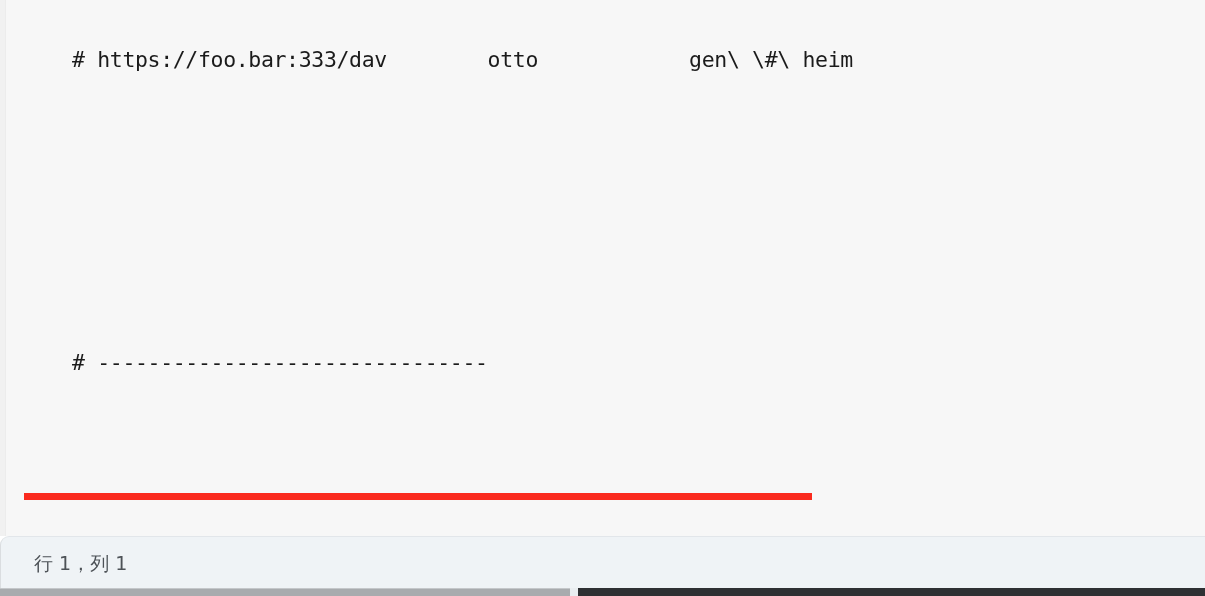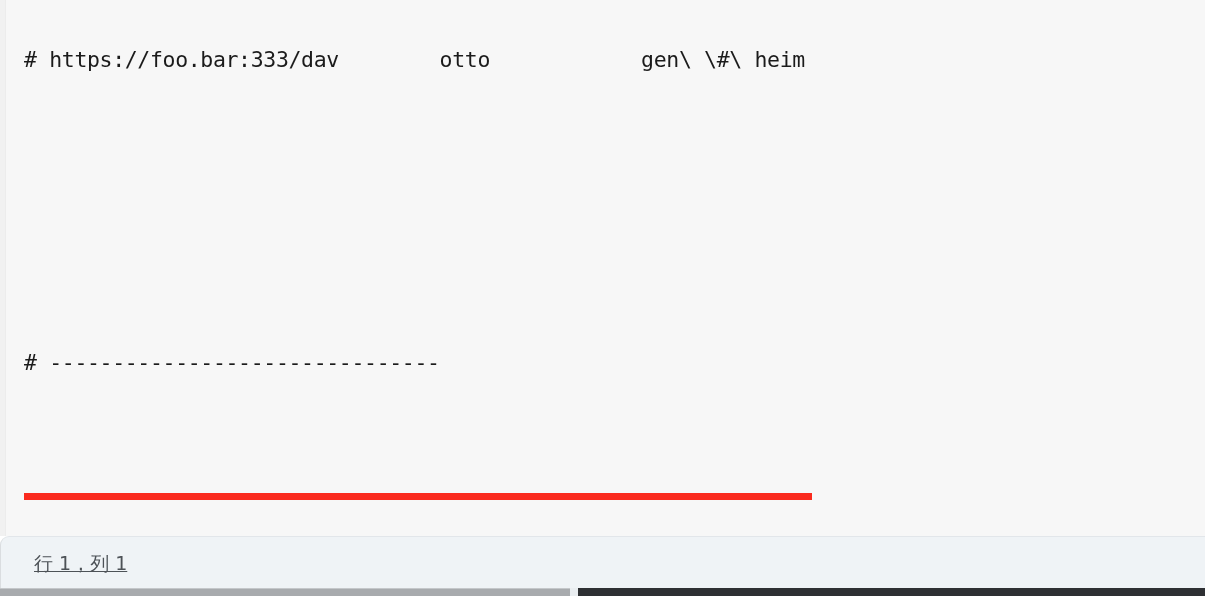--- a/index.html
+++ b/index.html
@@ -45,20 +45,21 @@
     font-size: 21.5px;
     line-height: 33.6px;
     letter-spacing: -0.35px;
     color: #1b1b1b;
     white-space: pre;
     -webkit-font-smoothing: antialiased;
   }
   .code-line {
     height: 33.6px;
     white-space: pre;
+    margin-left: 48px;
   }
   .code-line.blank { color: transparent; }
 
   
   #red-underline {
     position: absolute;
     left: 24px;
     top: 493px;
     width: 788px;
     height: 7px;
@@ -80,21 +81,20 @@
     box-sizing: border-box;
   }
   #status-text {
     position: absolute;
     left: 33px;
     top: 14px;
     font-family: "DejaVu Sans", "Liberation Sans", sans-serif;
     font-size: 19px;
     color: #4d5257;
     white-space: pre;
-    text-decoration: underline;
   }
 
   
   #hscroll {
     position: absolute;
     left: 0;
     top: 588px;
     width: 1205px;
     height: 8px;
     background: #2e3033;

